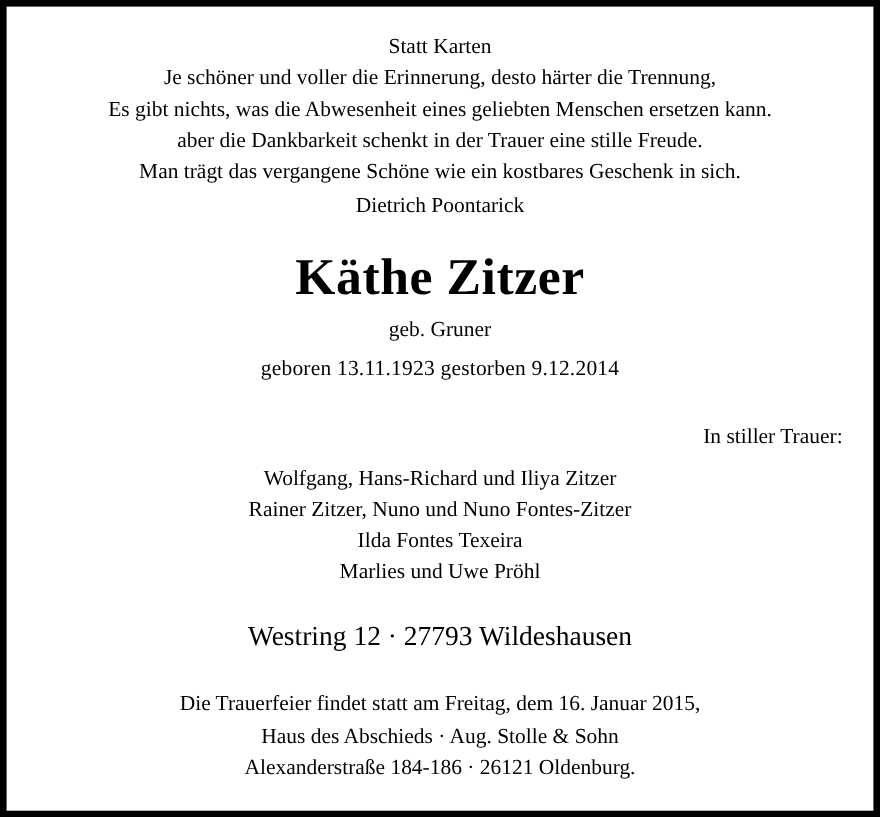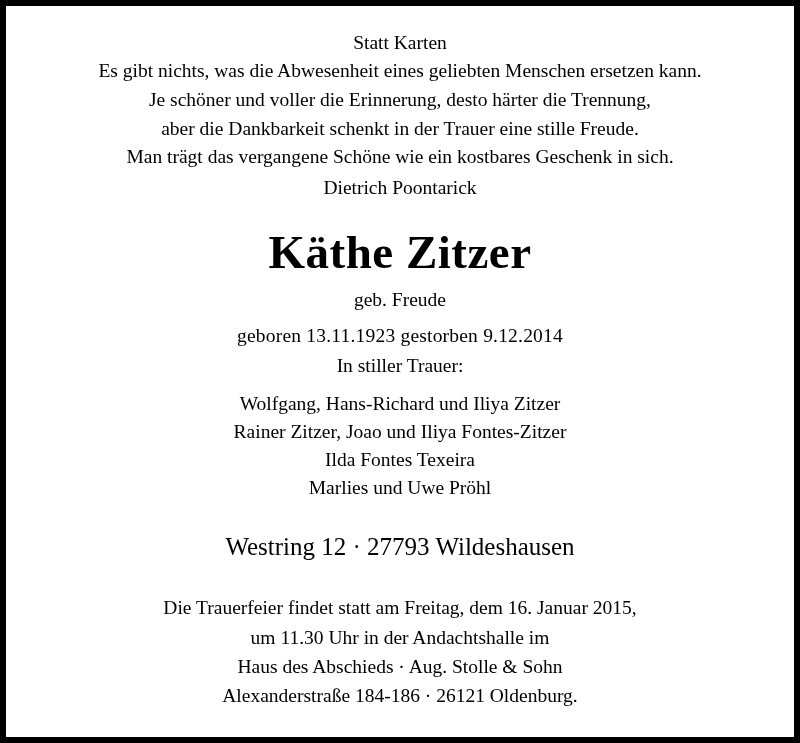--- a/index.html
+++ b/index.html
@@ -54,21 +54,23 @@
     line-height: 1.5;
   }
   .dates {
     font-size: 19.5px;
     line-height: 1.6;
     margin-top: 6px;
     letter-spacing: 0.2px;
   }
   .mourning-head {
     font-size: 19.5px;
+    margin-top: 32px;
     line-height: 1.5;
+    text-align: right;
   }
   .mourners {
     margin-top: 10px;
   }
   .mourners .line {
     font-size: 19.5px;
     line-height: 1.43;
   }
   .address {
     font-size: 25px;
@@ -84,44 +86,43 @@
   }
 </style>
 </head>
 <body>
 
 <div class="obituary">
 
   <div class="intro-head line">Statt Karten</div>
 
   <div class="poem block">
+    <div class="line">Je schöner und voller die Erinnerung, desto härter die Trennung,</div>
     <div class="line">Es gibt nichts, was die Abwesenheit eines geliebten Menschen ersetzen kann.</div>
-    <div class="line">Je schöner und voller die Erinnerung, desto härter die Trennung,</div>
     <div class="line">aber die Dankbarkeit schenkt in der Trauer eine stille Freude.</div>
     <div class="line">Man trägt das vergangene Schöne wie ein kostbares Geschenk in sich.</div>
   </div>
 
   <div class="author">Dietrich Poontarick</div>
 
   <div class="name">Käthe Zitzer</div>
-  <div class="maiden">geb. Freude</div>
+  <div class="maiden">geb. Gruner</div>
   <div class="dates">geboren 13.11.1923   gestorben 9.12.2014</div>
 
   <div class="mourning-head">In stiller Trauer:</div>
 
   <div class="mourners block">
     <div class="line">Wolfgang, Hans-Richard und Iliya Zitzer</div>
-    <div class="line">Rainer Zitzer, Joao und Iliya Fontes-Zitzer</div>
+    <div class="line">Rainer Zitzer, Nuno und Nuno Fontes-Zitzer</div>
     <div class="line">Ilda Fontes Texeira</div>
     <div class="line">Marlies und Uwe Pröhl</div>
   </div>
 
   <div class="address">Westring 12 · 27793 Wildeshausen</div>
 
   <div class="ceremony block">
     <div class="line">Die Trauerfeier findet statt am Freitag, dem 16. Januar 2015,</div>
-    <div class="line">um 11.30 Uhr in der Andachtshalle im</div>
     <div class="line">Haus des Abschieds · Aug. Stolle &amp; Sohn</div>
     <div class="line">Alexanderstraße 184-186 · 26121 Oldenburg.</div>
 
   </div>
 
 </div>
 
 </body></html>

